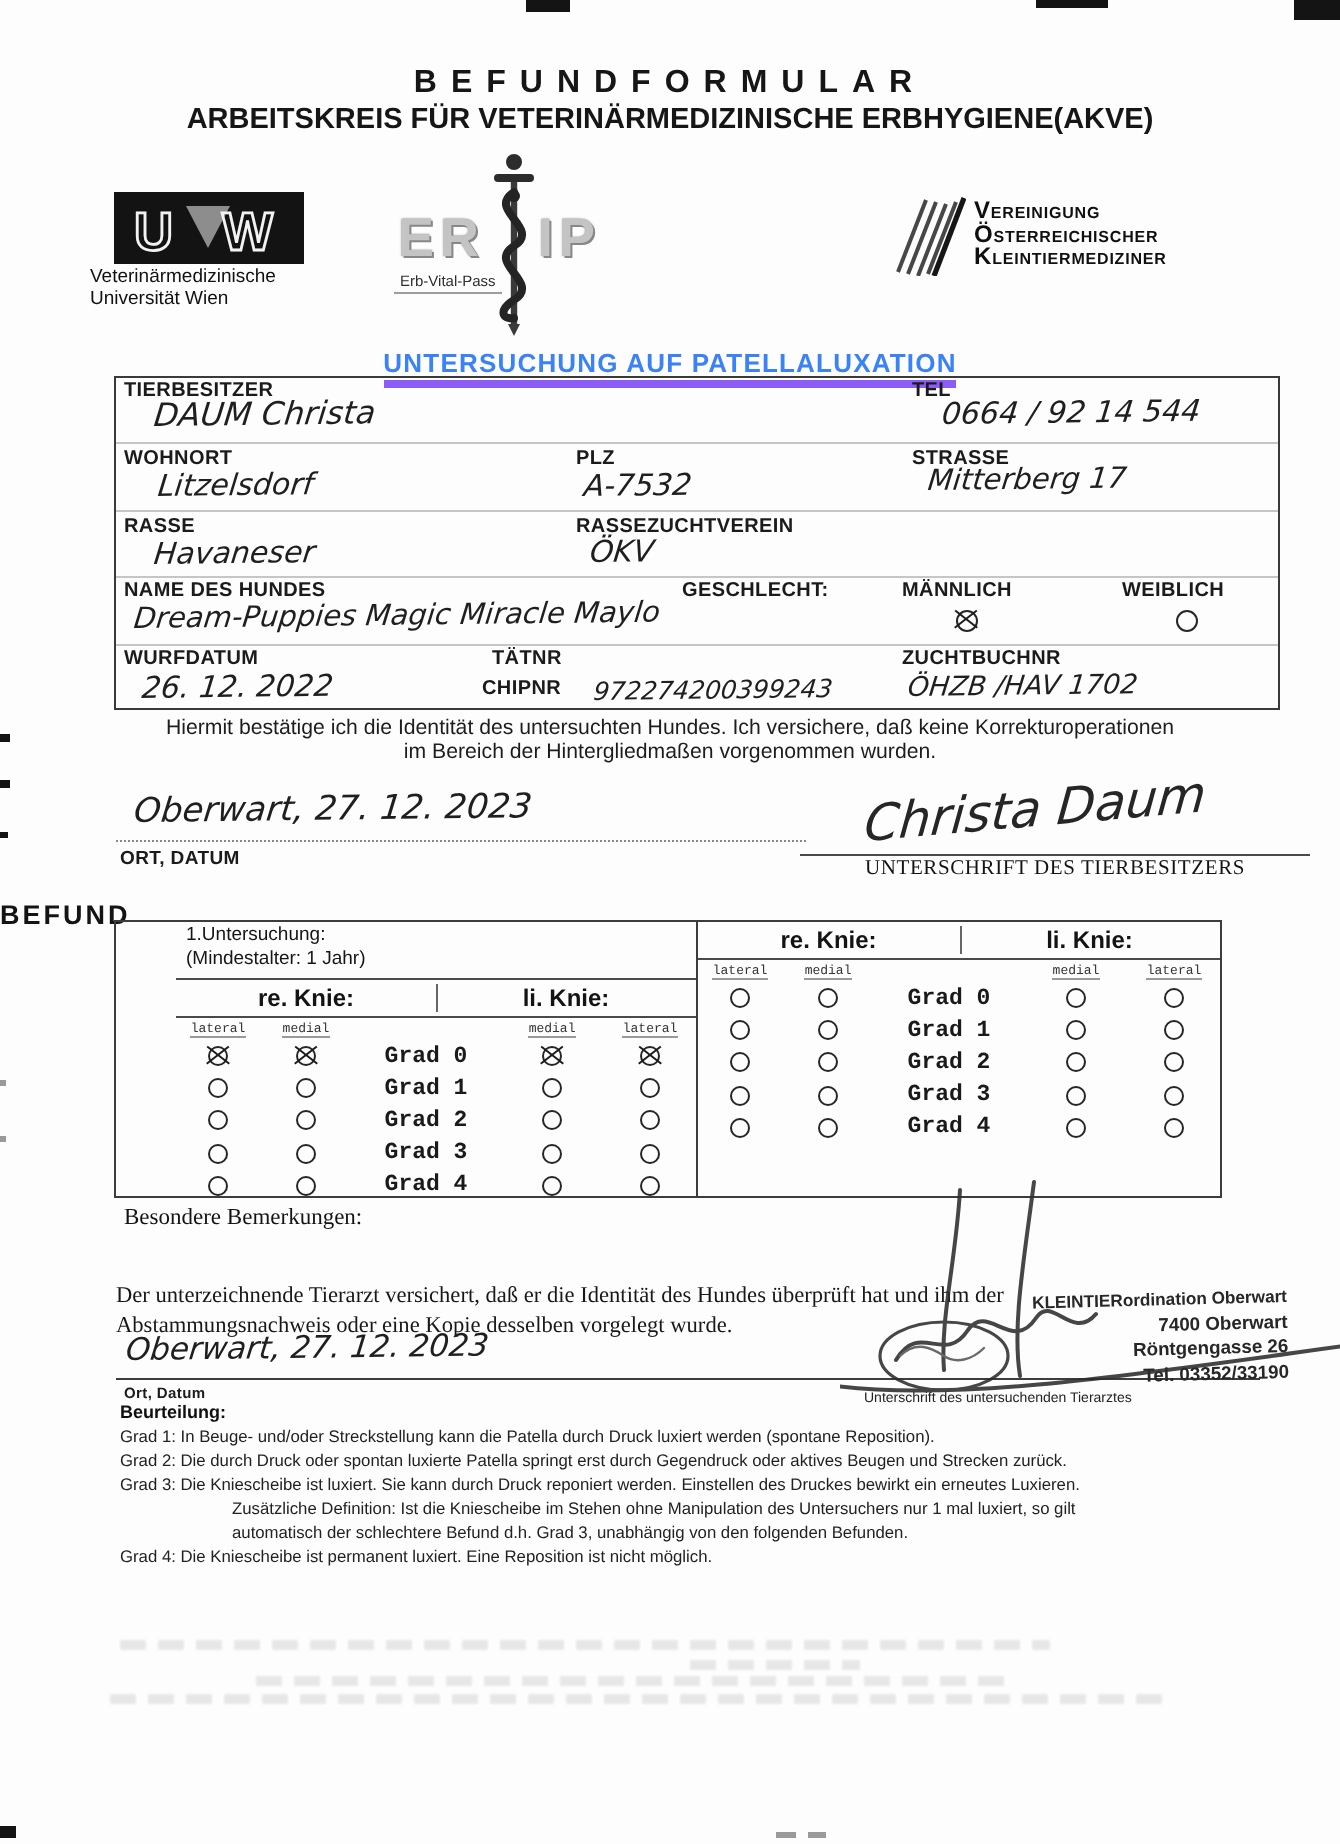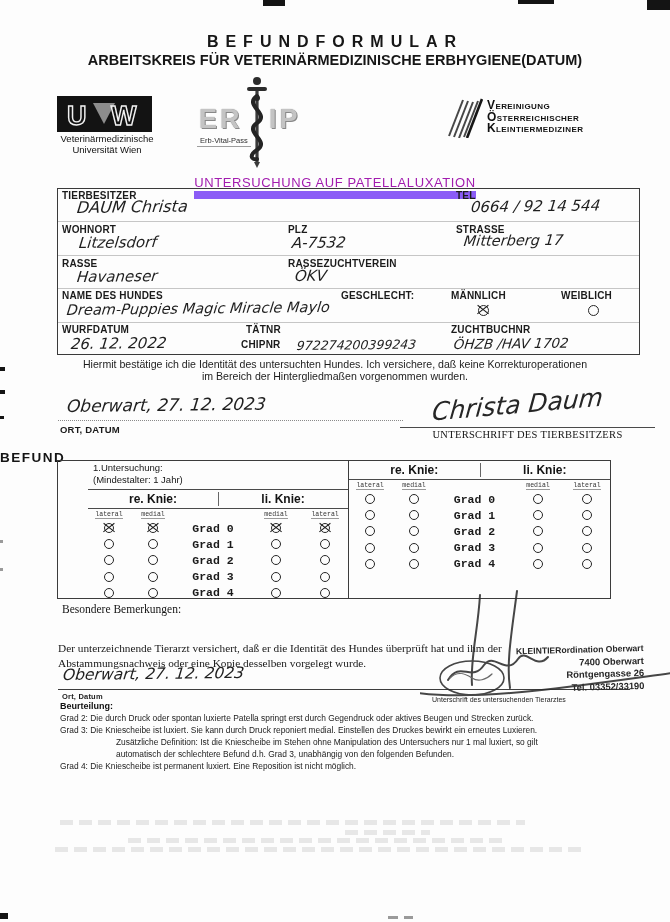--- a/index.html
+++ b/index.html
@@ -3,25 +3,25 @@
 <meta charset="utf-8">
 <style>
   html,body{margin:0;padding:0;background:#777;}
   #page{position:relative;width:670px;height:922px;background:#fdfdfd;overflow:hidden;
         font-family:"Liberation Sans",sans-serif;color:#1e1e1e;}
   .abs{position:absolute;}
   
   .doc-title{top:33px;left:0;width:100%;text-align:center;font-size:16px;font-weight:bold;letter-spacing:7px;color:#161616;}
   .doc-subtitle{top:52px;left:0;width:100%;text-align:center;font-size:14.5px;font-weight:bold;color:#161616;}
   
-  .uw-caption{left:45px;top:133px;width:124px;text-align:center;font-size:9.5px;line-height:11px;color:#111;}
+  .uw-caption{left:45px;top:133px;width:124px;font-size:9.5px;line-height:11px;color:#111;}
   .assoc-text{left:487px;top:100px;font-variant:small-caps;font-weight:600;font-size:12px;line-height:11.5px;letter-spacing:.4px;color:#101010;}
   
   .sec-head{top:173px;left:0;width:100%;text-align:center;}
-  .sec-head span{display:inline-block;font-size:13px;font-weight:normal;letter-spacing:.6px;border-bottom:8px solid #8b5cf6;padding-bottom:1px;color:#a21caf;}
+  .sec-head span{display:inline-block;font-size:13px;font-weight:bold;letter-spacing:.6px;border-bottom:4px solid #8b5cf6;padding-bottom:1px;color:#3b82f6;}
   
   .ftable{left:57px;top:188px;width:583px;height:167px;border:1.6px solid #3a3a3a;box-sizing:border-box;}
   .frow{position:relative;box-sizing:border-box;border-top:1px solid #c6c6c6;}
   .frow:first-child{border-top:none;}
   .flabel{position:absolute;font-size:10px;font-weight:bold;letter-spacing:.2px;color:#1b1b1b;white-space:nowrap;}
   .hw{position:absolute;font-family:"DejaVu Sans",sans-serif;font-style:italic;color:#1f1f1f;
       transform:skewX(-7deg) rotate(-.7deg);transform-origin:left bottom;white-space:nowrap;}
   
   .circ{width:8px;height:8px;border:1.3px solid #262626;border-radius:50%;display:inline-block;position:relative;box-sizing:content-box;}
   .circ.x::before,.circ.x::after{content:"";position:absolute;left:-3px;top:3.2px;width:14px;height:1.4px;background:#1c1c1c;}
@@ -70,21 +70,21 @@
 </head>
 <body>
 
 <div id="page">
 
   <div class="abs mark" style="left:263px;top:0;width:22px;height:6px"></div>
   <div class="abs mark" style="left:518px;top:0;width:36px;height:4px"></div>
   <div class="abs mark" style="left:647px;top:0;width:23px;height:10px"></div>
 
   <div class="abs doc-title">BEFUNDFORMULAR</div>
-  <div class="abs doc-subtitle">ARBEITSKREIS FÜR VETERINÄRMEDIZINISCHE ERBHYGIENE(DATUM)</div>
+  <div class="abs doc-subtitle">ARBEITSKREIS FÜR VETERINÄRMEDIZINISCHE ERBHYGIENE(AKVE)</div>
 
   <svg class="abs" style="left:57px;top:96px" width="95" height="36" viewBox="0 0 95 36">
     <rect x="0" y="0" width="95" height="36" fill="#131313"></rect>
     <text x="10" y="29" font-family="Liberation Sans, sans-serif" font-size="27" font-weight="bold" fill="none" stroke="#f2f2f2" stroke-width="1.4">U</text>
     <polygon points="36,7 58,7 47,28" fill="#8d8d8d"></polygon>
     <text x="54" y="29" font-family="Liberation Sans, sans-serif" font-size="27" font-weight="bold" fill="none" stroke="#f2f2f2" stroke-width="1.4">W</text>
   </svg>
   <div class="abs uw-caption">
     <div>Veterinärmedizinische</div>
     <div>Universität Wien</div>
@@ -306,22 +306,23 @@
       <path d="M28,135 C40,115 52,138 64,120 C74,106 86,132 98,114 C106,102 116,126 128,112"></path>
       <path d="M-2,148 C60,156 150,142 252,128"></path>
       <ellipse cx="52" cy="133" rx="32" ry="17" stroke-width="1.6"></ellipse>
       <path d="M30,133 c8,-8 16,-4 22,0 c6,4 14,2 20,-4" stroke-width="1.2" stroke="#555"></path>
     </g>
   </svg>
 
   <div class="abs beurt">
     <div class="bh">Beurteilung:</div>
     <div>
+        <div class="bline">Grad 1: In Beuge- und/oder Streckstellung kann die Patella durch Druck luxiert werden (spontane Reposition).</div>
         <div class="bline">Grad 2: Die durch Druck oder spontan luxierte Patella springt erst durch Gegendruck oder aktives Beugen und Strecken zurück.</div>
-        <div class="bline">Grad 3: Die Kniescheibe ist luxiert. Sie kann durch Druck reponiert medial. Einstellen des Druckes bewirkt ein erneutes  Luxieren.</div>
+        <div class="bline">Grad 3: Die Kniescheibe ist luxiert. Sie kann durch Druck reponiert werden. Einstellen des Druckes bewirkt ein erneutes  Luxieren.</div>
         <div class="bline ind">Zusätzliche Definition: Ist die Kniescheibe im Stehen ohne Manipulation des Untersuchers nur 1 mal luxiert, so gilt</div>
         <div class="bline ind">automatisch der schlechtere Befund d.h. Grad 3, unabhängig von den folgenden Befunden.</div>
         <div class="bline">Grad 4: Die Kniescheibe ist permanent luxiert. Eine Reposition ist nicht möglich.</div>
       </div>
   </div>
 
   <div class="abs faint" style="left:60px;top:820px;width:465px"></div>
   <div class="abs faint" style="left:345px;top:830px;width:85px"></div>
   <div class="abs faint" style="left:128px;top:838px;width:380px"></div>
   <div class="abs faint" style="left:55px;top:847px;width:530px"></div>

